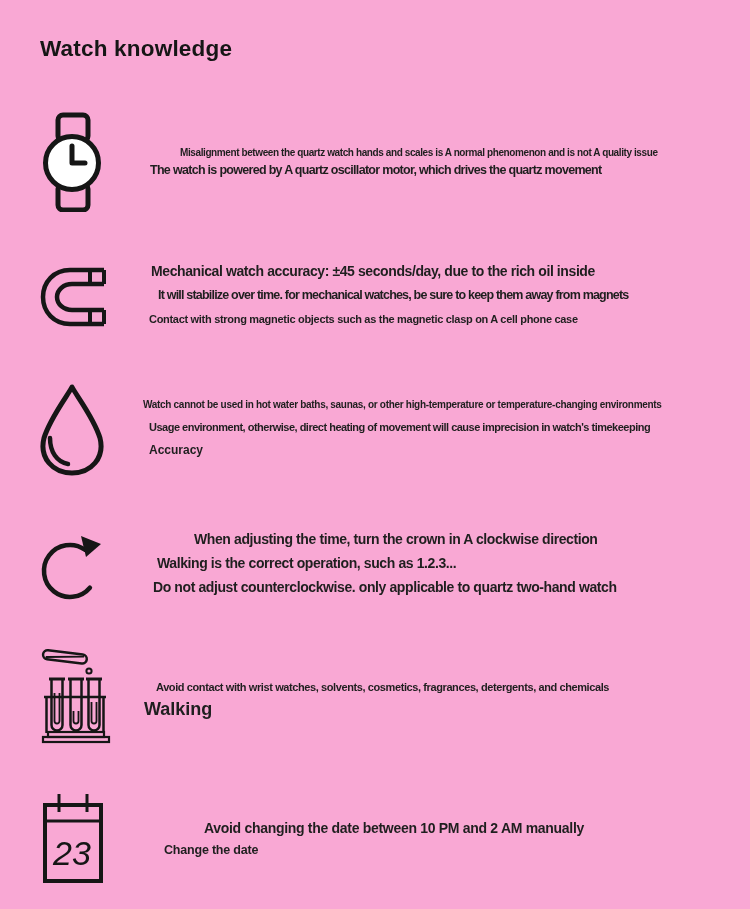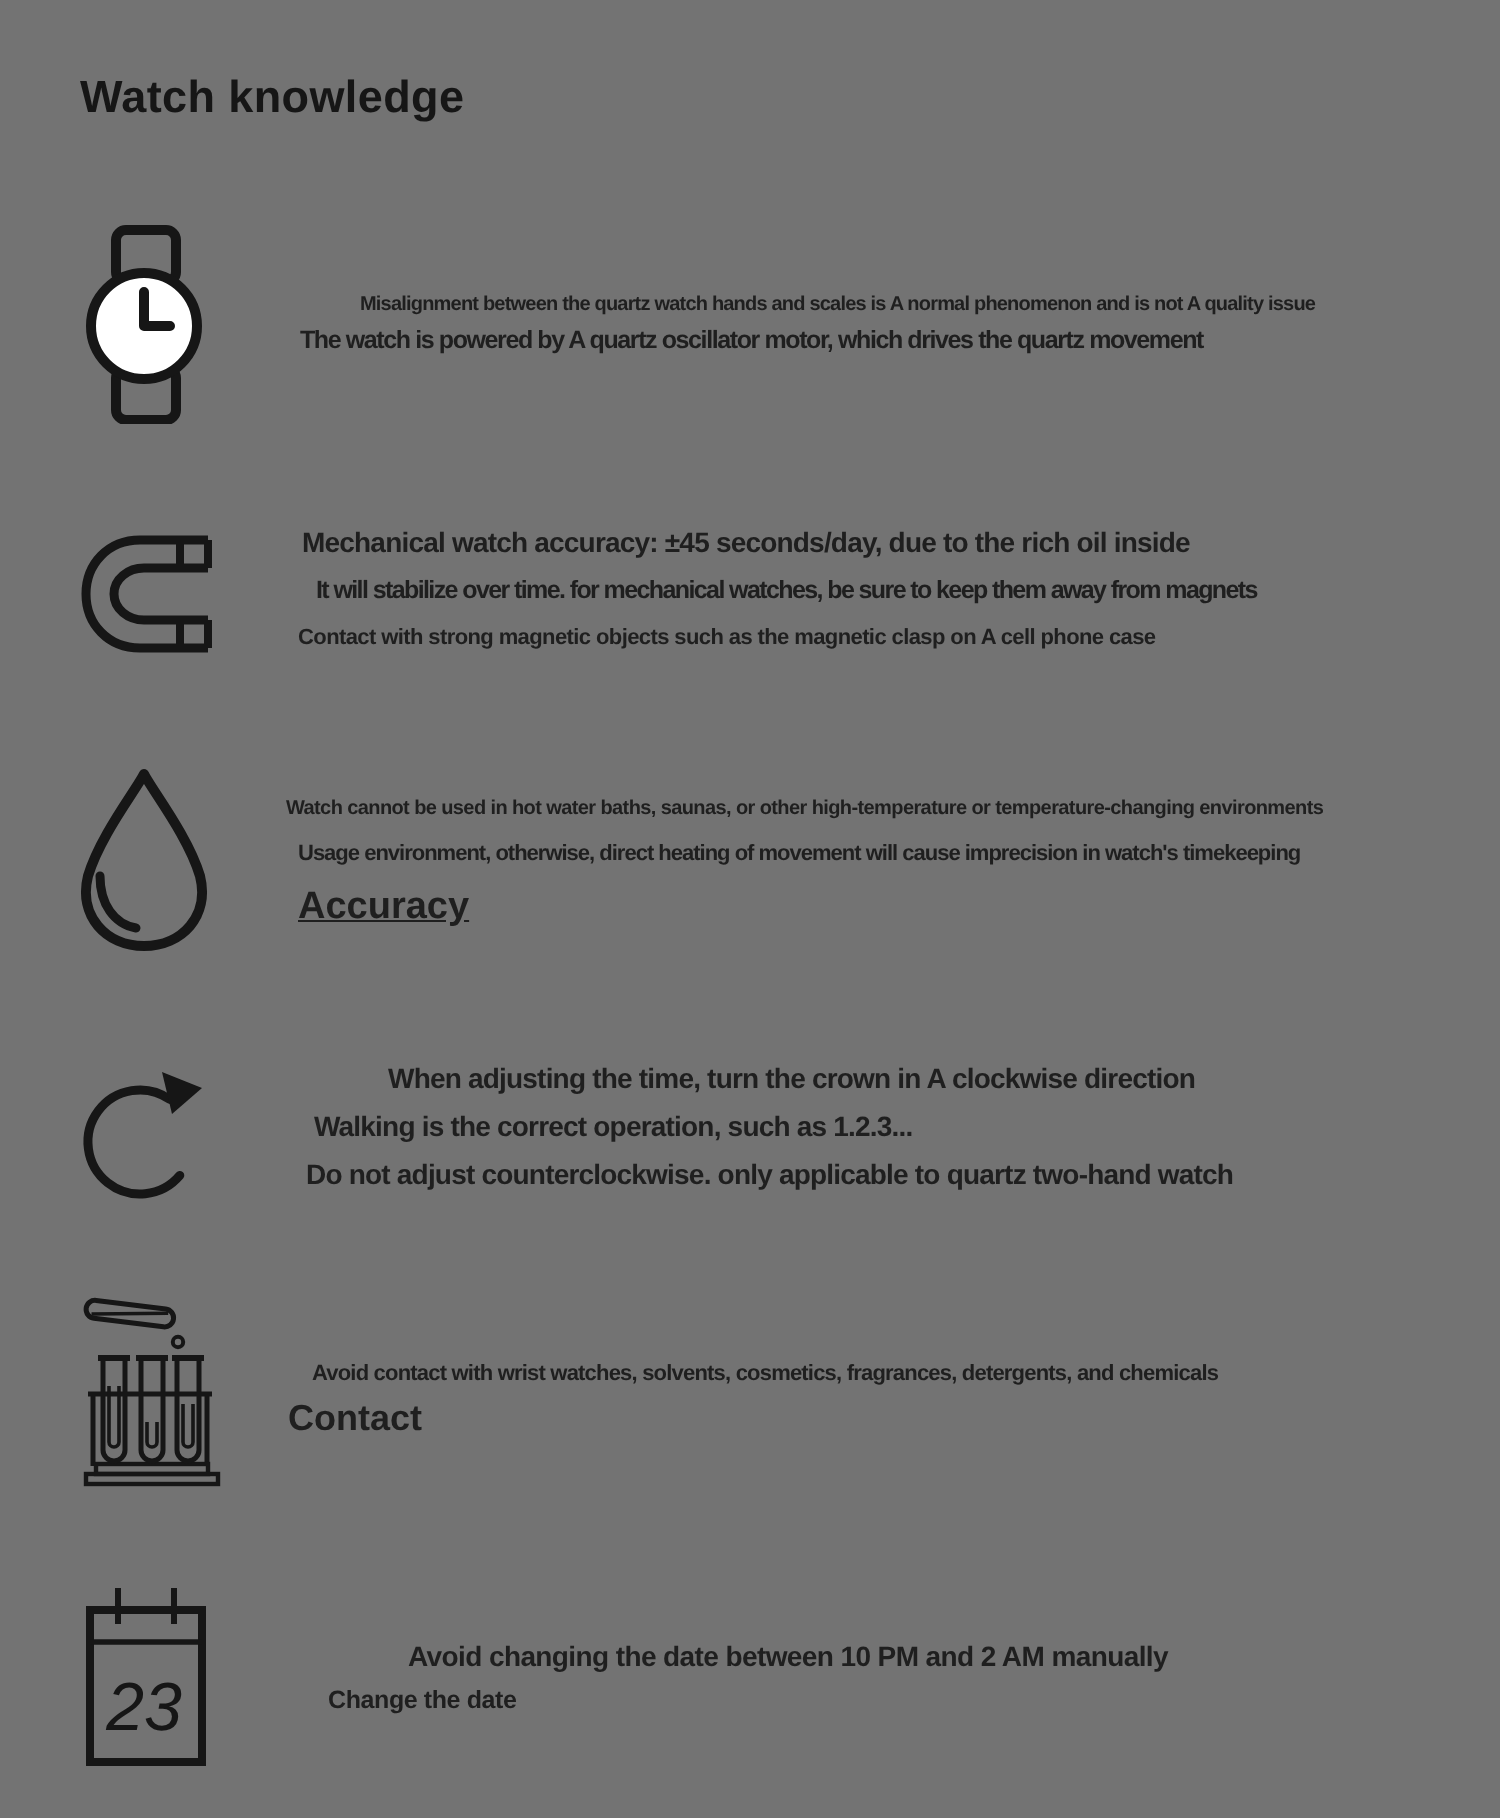--- a/index.html
+++ b/index.html
@@ -1,17 +1,17 @@
 <!DOCTYPE html>
 <html><head>
 <meta charset="utf-8">
 <style>
   html,body { margin:0; padding:0; background:#ffffff; }
   .canvas {
-    position:relative; width:750px; height:909px; background:#737373;
+    position:relative; width:750px; height:909px; background:#f9a8d4;
     font-family:"Liberation Sans", sans-serif; color:#1c1c1c; overflow:hidden;
   }
   .title {
     position:absolute; left:40px; top:36px; margin:0;
     font-size:22.5px; font-weight:700; letter-spacing:0.2px; color:#161616;
   }
   .ln { position:absolute; margin:0; white-space:nowrap; font-weight:700; color:#1f1f1f; }
   .icon { position:absolute; }
   .icon svg { display:block; }
 
@@ -23,21 +23,21 @@
   
   .i-magnet { left:40px; top:267px; }
   .s2l1 { left:151px; top:263px; font-size:14px; letter-spacing:-0.4px; }
   .s2l2 { left:158px; top:288px; font-size:12.5px; letter-spacing:-0.8px; }
   .s2l3 { left:149px; top:313px; font-size:11px;   letter-spacing:-0.3px; font-weight:600; }
 
   
   .i-drop { left:38px; top:384px; }
   .s3l1 { left:143px; top:399px; font-size:10px;   letter-spacing:-0.3px; }
   .s3l2 { left:149px; top:421px; font-size:11px; letter-spacing:-0.5px; }
-  .s3l3 { left:149px; top:443px; font-size:19px;   letter-spacing:0;text-decoration:underline; }
+  .s3l3 { left:149px; top:443px; font-size:12px;   letter-spacing:0; }
 
   
   .i-arrow { left:40px; top:527px; }
   .s4l1 { left:194px; top:531px; font-size:14px; letter-spacing:-0.4px; }
   .s4l2 { left:157px; top:555px; font-size:14px; letter-spacing:-0.4px; }
   .s4l3 { left:153px; top:579px; font-size:14px; letter-spacing:-0.4px; }
 
   
   .i-tubes { left:36px; top:645px; }
   .s5l1 { left:156px; top:681px; font-size:11px; letter-spacing:-0.4px; }
@@ -131,21 +131,21 @@
         <line class="stroke" x1="32" y1="34" x2="48" y2="34" stroke-width="3"></line>
         <path class="stroke" d="M34.5 35 V80 A5.5 5.5 0 0 0 45.5 80 V35" stroke-width="2.5"></path>
         <path class="stroke" d="M37.5 66 V76 A2.5 2.5 0 0 0 42.5 76 V66" stroke-width="1.8"></path>
 
         <line class="stroke" x1="50" y1="34" x2="66" y2="34" stroke-width="3"></line>
         <path class="stroke" d="M52.5 35 V80 A5.5 5.5 0 0 0 63.5 80 V35" stroke-width="2.5"></path>
         <path class="stroke" d="M55.5 57 V76 A2.5 2.5 0 0 0 60.5 76 V57" stroke-width="1.8"></path>
       </svg>
     </div>
     <p class="ln s5l1">Avoid contact with wrist watches, solvents, cosmetics, fragrances, detergents, and chemicals</p>
-    <p class="ln s5l2">Contact</p>
+    <p class="ln s5l2">Walking</p>
   </section>
 
   <section>
     <div class="icon i-calendar">
       <svg width="62" height="92" viewBox="0 0 62 92">
         <rect class="stroke" x="3" y="13" width="56" height="76" stroke-width="4"></rect>
         <line class="stroke" x1="3" y1="29" x2="59" y2="29" stroke-width="2.8"></line>
         <line class="stroke" x1="17" y1="2" x2="17" y2="20" stroke-width="3"></line>
         <line class="stroke" x1="45" y1="2" x2="45" y2="20" stroke-width="3"></line>
         <text x="30" y="73" text-anchor="middle" font-size="34" fill="#161616" font-family="Liberation Sans, sans-serif">23</text>

